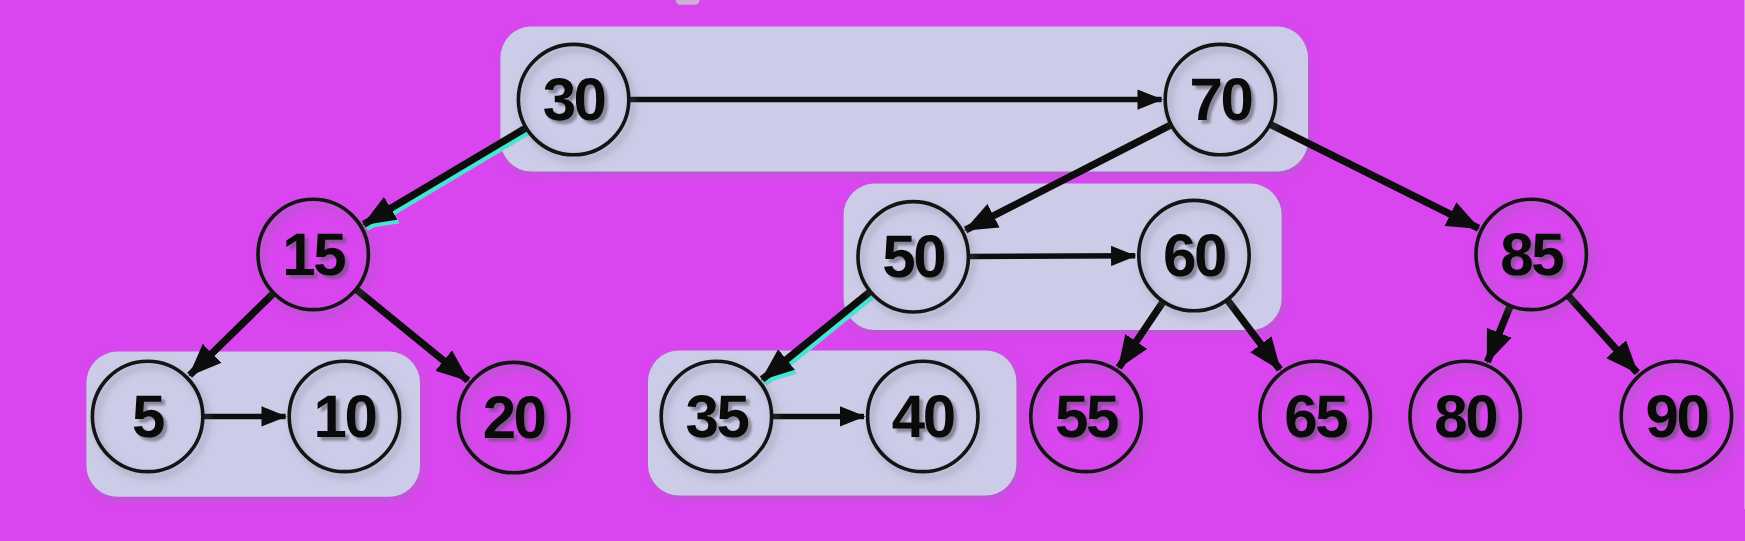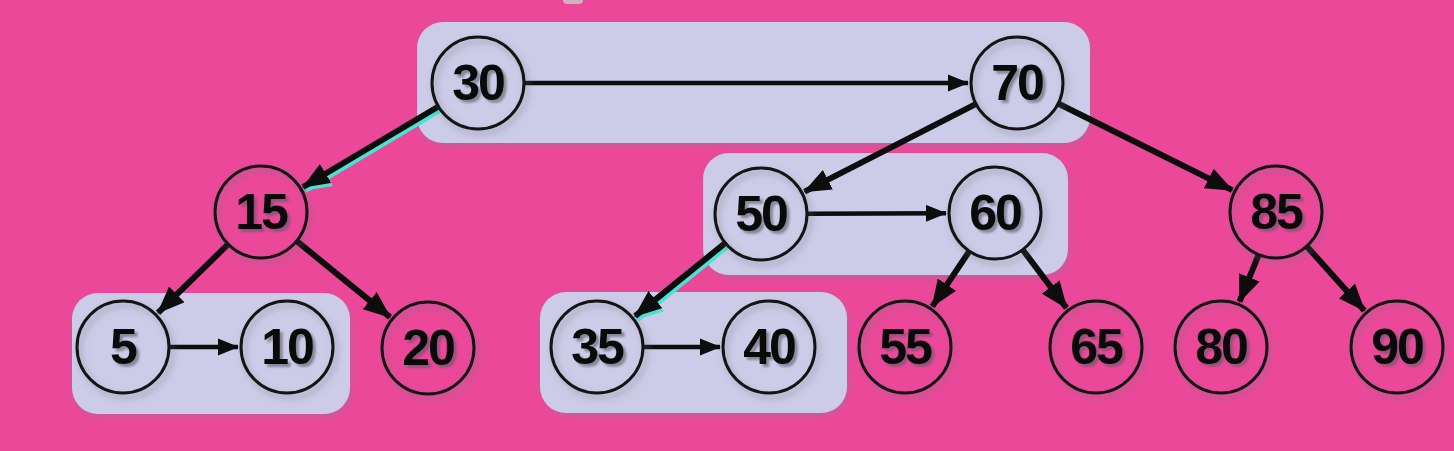--- a/index.html
+++ b/index.html
@@ -5,21 +5,21 @@
   html, body {
     margin: 0;
     padding: 0;
     background: #ffffff;
     font-family: "Liberation Sans", sans-serif;
   }
   .canvas {
     position: relative;
     width: 1454px;
     height: 451px;
-    background: #ec4899;
+    background: #d946ef;
     overflow: hidden;
   }
   svg { display: block; }
   .group-rect {
     filter: drop-shadow(2px 3px 3px rgba(130,130,155,0.35));
   }
   .edge {
     fill: none;
     stroke-linecap: butt;
   }

